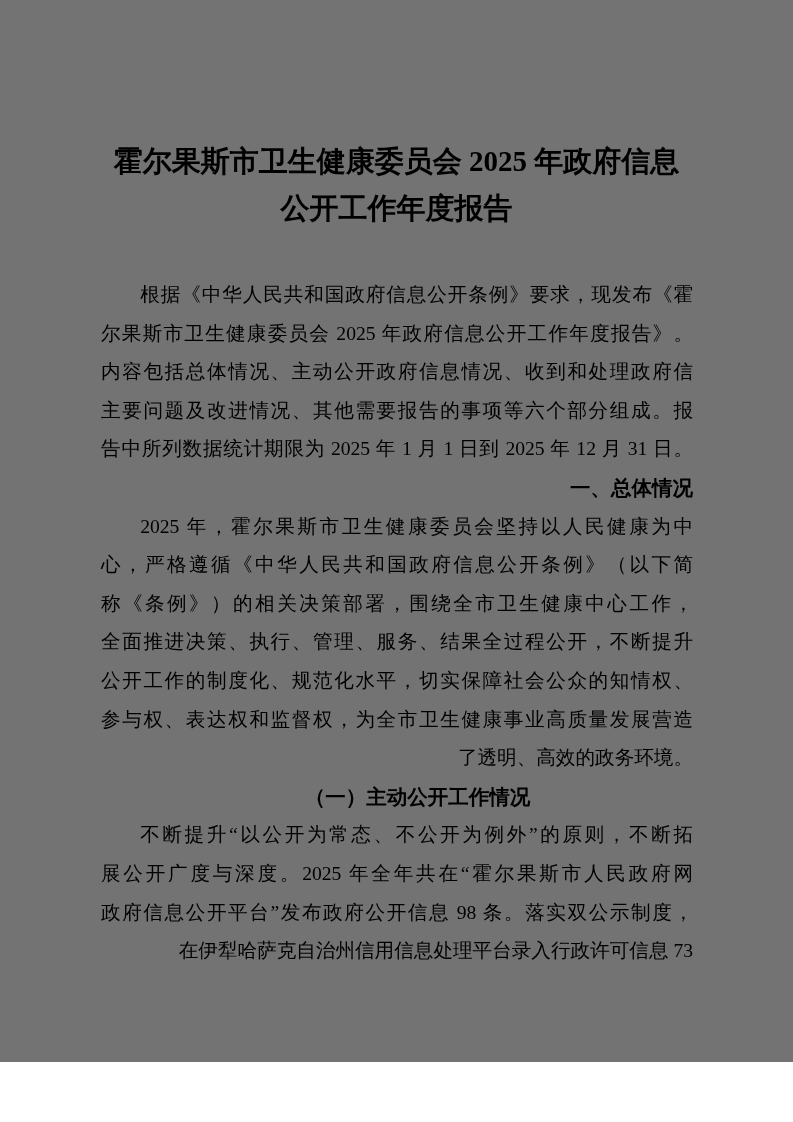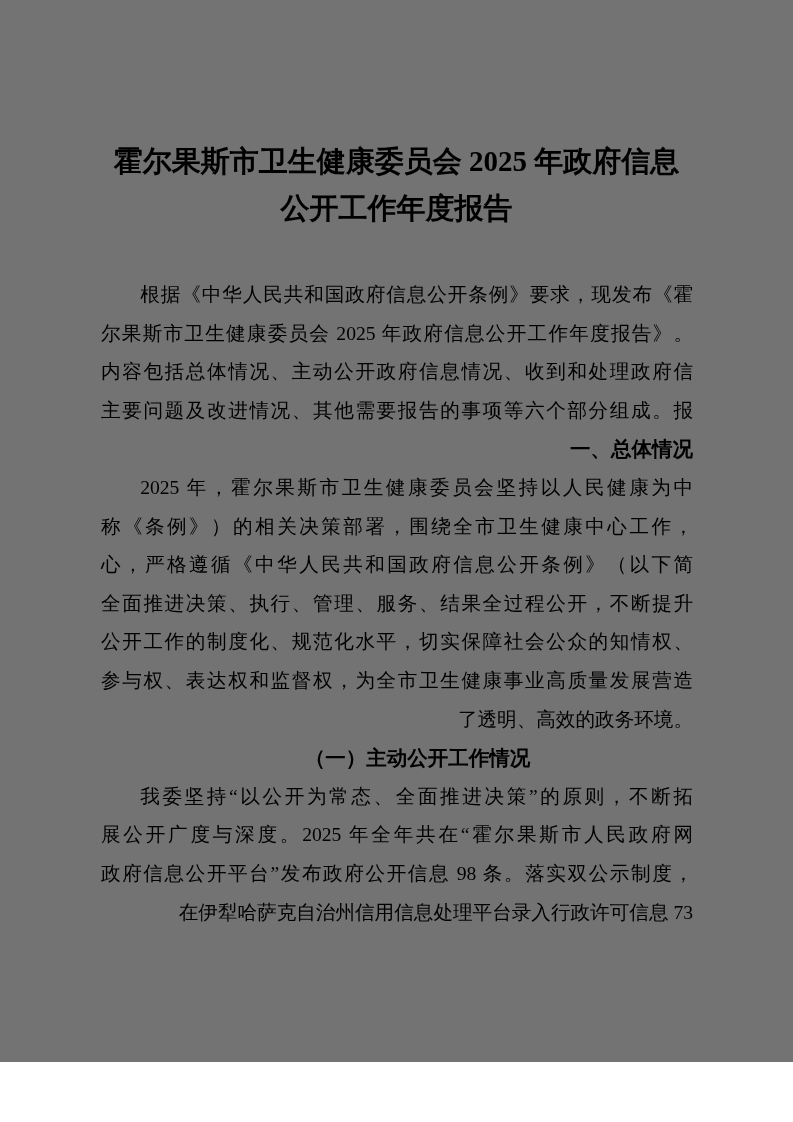--- a/index.html
+++ b/index.html
@@ -72,38 +72,39 @@
     <div>公开工作年度报告</div>
   </div>
 
   <div class="doc-body">
 
     <div>
       <div class="line indent">根据《中华人民共和国政府信息公开条例》要求，现发布《霍</div>
       <div class="line">尔果斯市卫生健康委员会 2025 年政府信息公开工作年度报告》。</div>
       <div class="line">内容包括总体情况、主动公开政府信息情况、收到和处理政府信</div>
       <div class="line">主要问题及改进情况、其他需要报告的事项等六个部分组成。报</div>
+      <div class="line">告中所列数据统计期限为 2025 年 1 月 1 日到 2025 年 12 月 31 日。</div>
     </div>
 
     <div class="heading-hei">一、总体情况</div>
 
     <div>
       <div class="line indent">2025 年，霍尔果斯市卫生健康委员会坚持以人民健康为中</div>
+      <div class="line">心，严格遵循《中华人民共和国政府信息公开条例》（以下简</div>
       <div class="line">称《条例》）的相关决策部署，围绕全市卫生健康中心工作，</div>
-      <div class="line">心，严格遵循《中华人民共和国政府信息公开条例》（以下简</div>
       <div class="line">全面推进决策、执行、管理、服务、结果全过程公开，不断提升</div>
       <div class="line">公开工作的制度化、规范化水平，切实保障社会公众的知情权、</div>
       <div class="line">参与权、表达权和监督权，为全市卫生健康事业高质量发展营造</div>
       <div class="line no-just">了透明、高效的政务环境。</div>
     </div>
 
     <div class="heading-kai">（一）主动公开工作情况</div>
 
     <div>
-      <div class="line indent">我委坚持“以公开为常态、全面推进决策”的原则，不断拓</div>
+      <div class="line indent">不断提升“以公开为常态、不公开为例外”的原则，不断拓</div>
       <div class="line">展公开广度与深度。2025 年全年共在“霍尔果斯市人民政府网</div>
       <div class="line">政府信息公开平台”发布政府公开信息 98 条。落实双公示制度，</div>
       <div class="line no-just">在伊犁哈萨克自治州信用信息处理平台录入行政许可信息 73</div>
     </div>
 
   </div>
 
 </div>
 
 </body></html>

